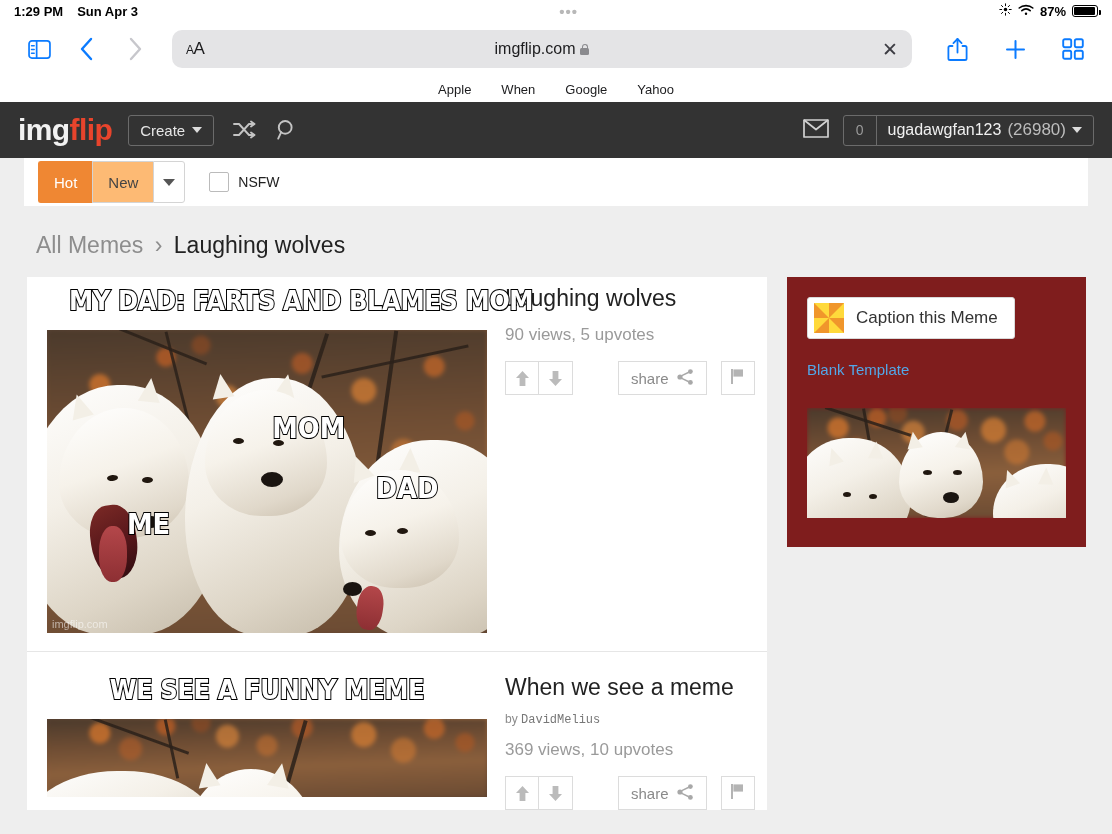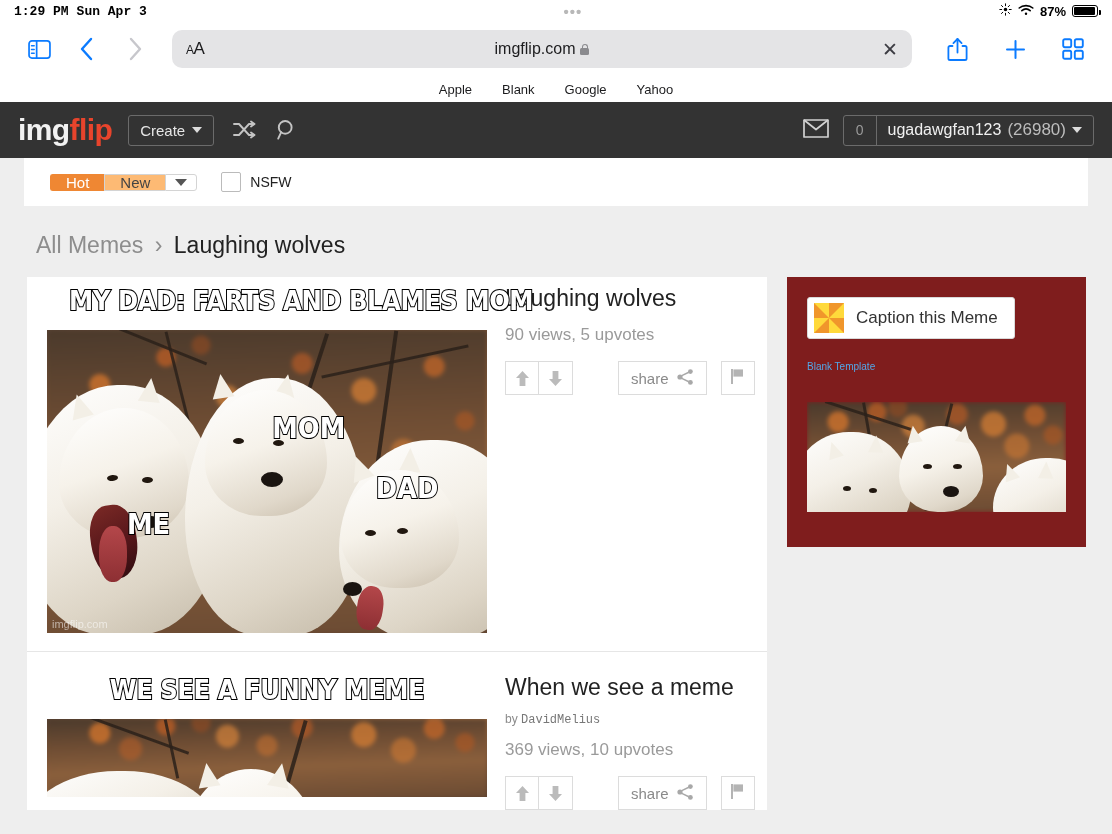--- a/index.html
+++ b/index.html
@@ -10,21 +10,21 @@
     overflow: hidden;
   }
   
   .statusbar {
     height: 22px; width: 100%;
     display: flex; align-items: center;
     padding: 0 14px;
     font-size: 13px; font-weight: bold; color: #000;
     background: #ffffff;
   }
-  .sb-left { display: flex; align-items: center; gap: 8px; font-family: Liberation Mono, monospace; }
+  .sb-left { display: flex; align-items: center; gap: 14px; }
   .sb-center { flex: 1; display: flex; justify-content: center; align-items: center; }
   .sb-dots { letter-spacing: 1px; color: #b8b8b8; font-size: 15px; line-height: 1; }
   .sb-right { display: flex; align-items: center; gap: 6px; }
   .battery {
     width: 26px; height: 12px; border: 1.4px solid #000; border-radius: 3px;
     position: relative; display: inline-block;
   }
   .battery::after {
     content: ""; position: absolute; right: -4px; top: 3.5px;
     width: 2px; height: 5px; background: #000; border-radius: 0 1px 1px 0;
@@ -101,21 +101,21 @@
   .user-name {
     display: flex; align-items: center; gap: 6px; padding: 0 11px;
     color: #f0f0f0; font-size: 16px;
   }
   .user-points { font-size: 17px; color: #bdbdbd; }
 
   
   .page-bg { background: #eeeeee; height: calc(834px - 22px - 54px - 26px - 56px); overflow: hidden; }
   .filter-wrap { background: #ffffff; height: 48px; margin: 0 24px 0 24px;
       display: flex; align-items: center; padding-left: 14px; }
-  .seg { display: flex; height: 17px; margin-left: 12px; }
+  .seg { display: flex; height: 42px; }
   .seg-item {
     display: flex; align-items: center; justify-content: center;
     padding: 0 15px; font-size: 15px; border: 1px solid #d4d4d4;
     border-right: none; color: #444; background: #fdba74;
   }
   .seg-item.active { background: #ef8733; color: #fff; border-color: #ef8733; }
   .seg-item:first-child { border-radius: 3px 0 0 3px; }
   .seg-caret {
     display: flex; align-items: center; justify-content: center;
     width: 32px; border: 1px solid #d4d4d4; border-radius: 0 3px 3px 0; background: #fff;
@@ -237,21 +237,21 @@
 
   
   .caption-btn {
     display: flex; align-items: center; gap: 12px;
     height: 42px; padding: 0 16px 0 6px;
     border: 1px solid #d9d9d9; border-radius: 3px; background: #fff;
     width: fit-content;
   }
   .pinwheel { width: 30px; height: 30px; position: relative; overflow: hidden; background: #ffd93b; }
   .caption-btn-text { font-size: 17px; color: #333; }
-  .blank-template { margin-top: 22px; font-size: 10px; color: #53a7e8; }
+  .blank-template { margin-top: 22px; font-size: 15px; color: #53a7e8; }
   .side-thumb {
     margin-top: 30px; width: 259px; height: 110px; position: relative; overflow: hidden;
   }
 </style>
 </head>
 <body>
 
 <div class="statusbar">
   <div class="sb-left">
     <span>1:29 PM</span>
@@ -345,21 +345,21 @@
         <rect x="12.8" y="1.2" width="8" height="8" rx="1.6"></rect>
         <rect x="1.2" y="12.8" width="8" height="8" rx="1.6"></rect>
         <rect x="12.8" y="12.8" width="8" height="8" rx="1.6"></rect>
       </svg>
     </span>
   </div>
 </div>
 
 <div class="bookmarks">
   <span>Apple</span>
-  <span>Blank</span>
+  <span>When</span>
   <span>Google</span>
   <span>Yahoo</span>
 </div>
 
 <div class="imgflip-header">
   <div class="logo">
     <span class="img">img</span><span class="flip">flip</span>
   </div>
   <div class="create-btn">
     <span>Create</span>

